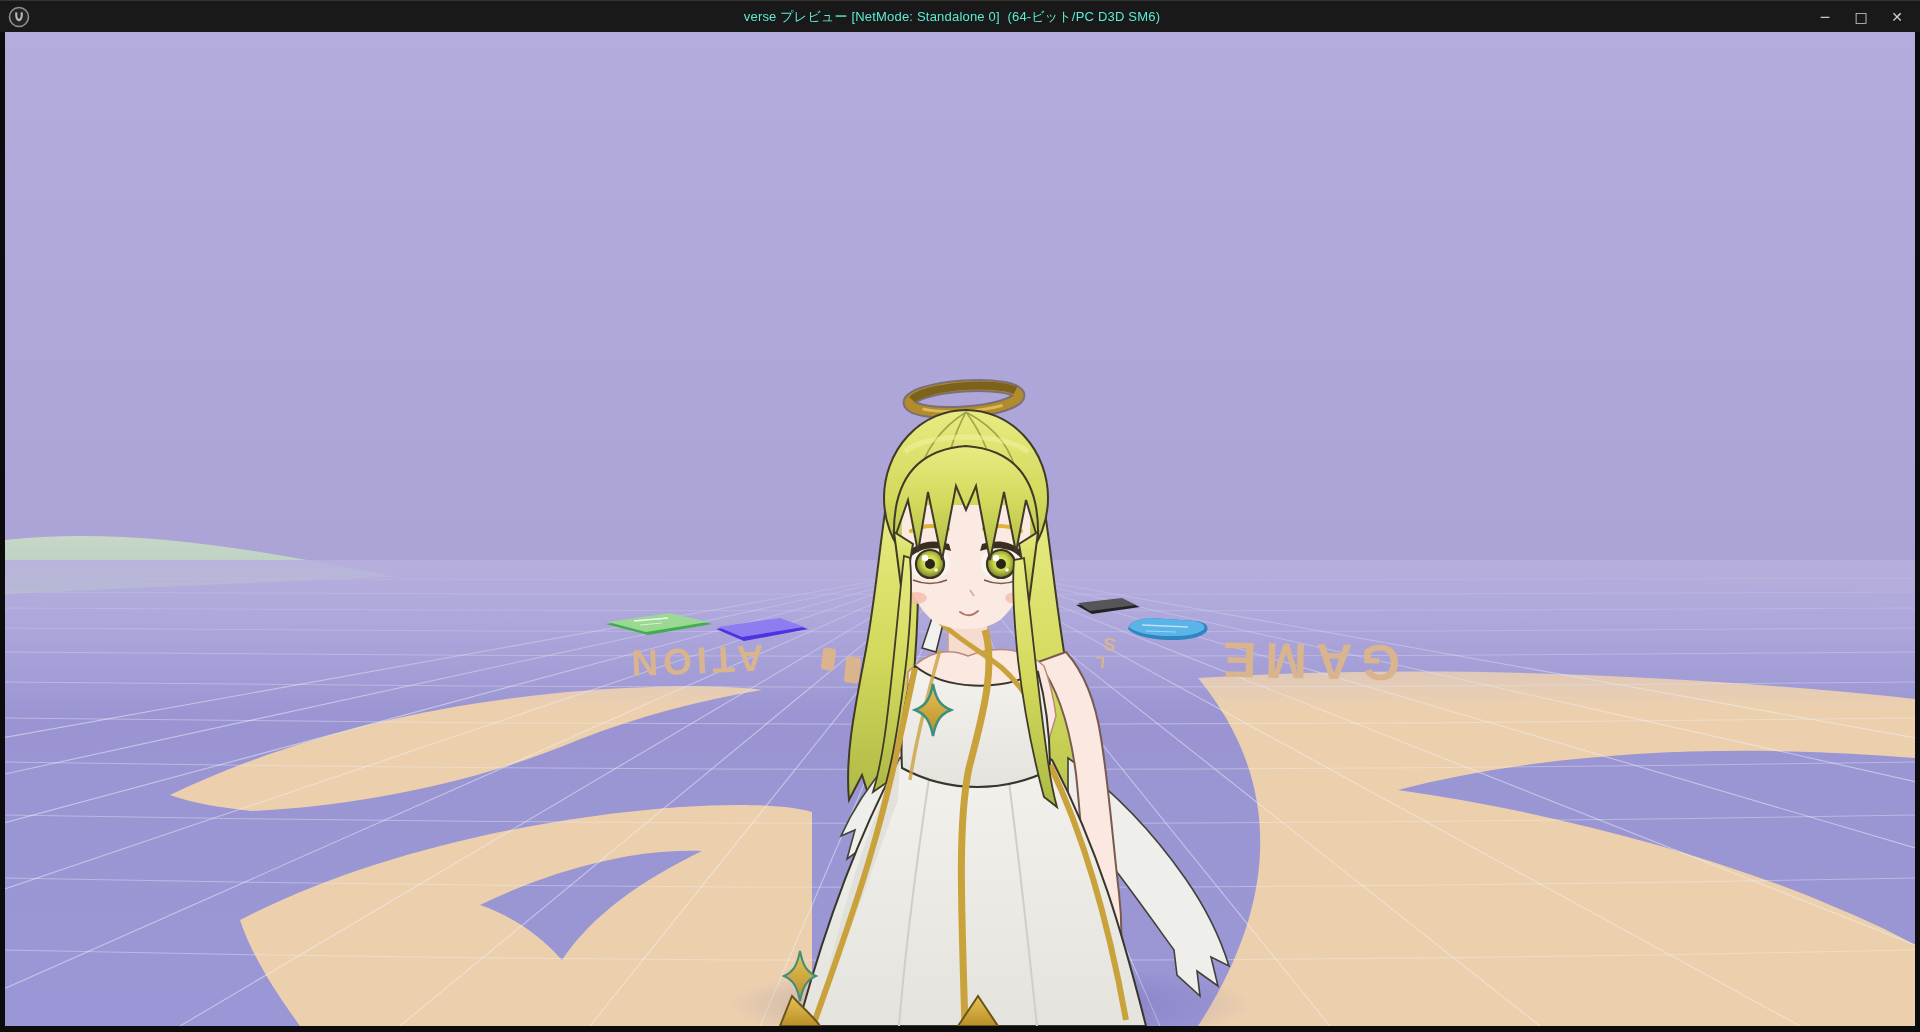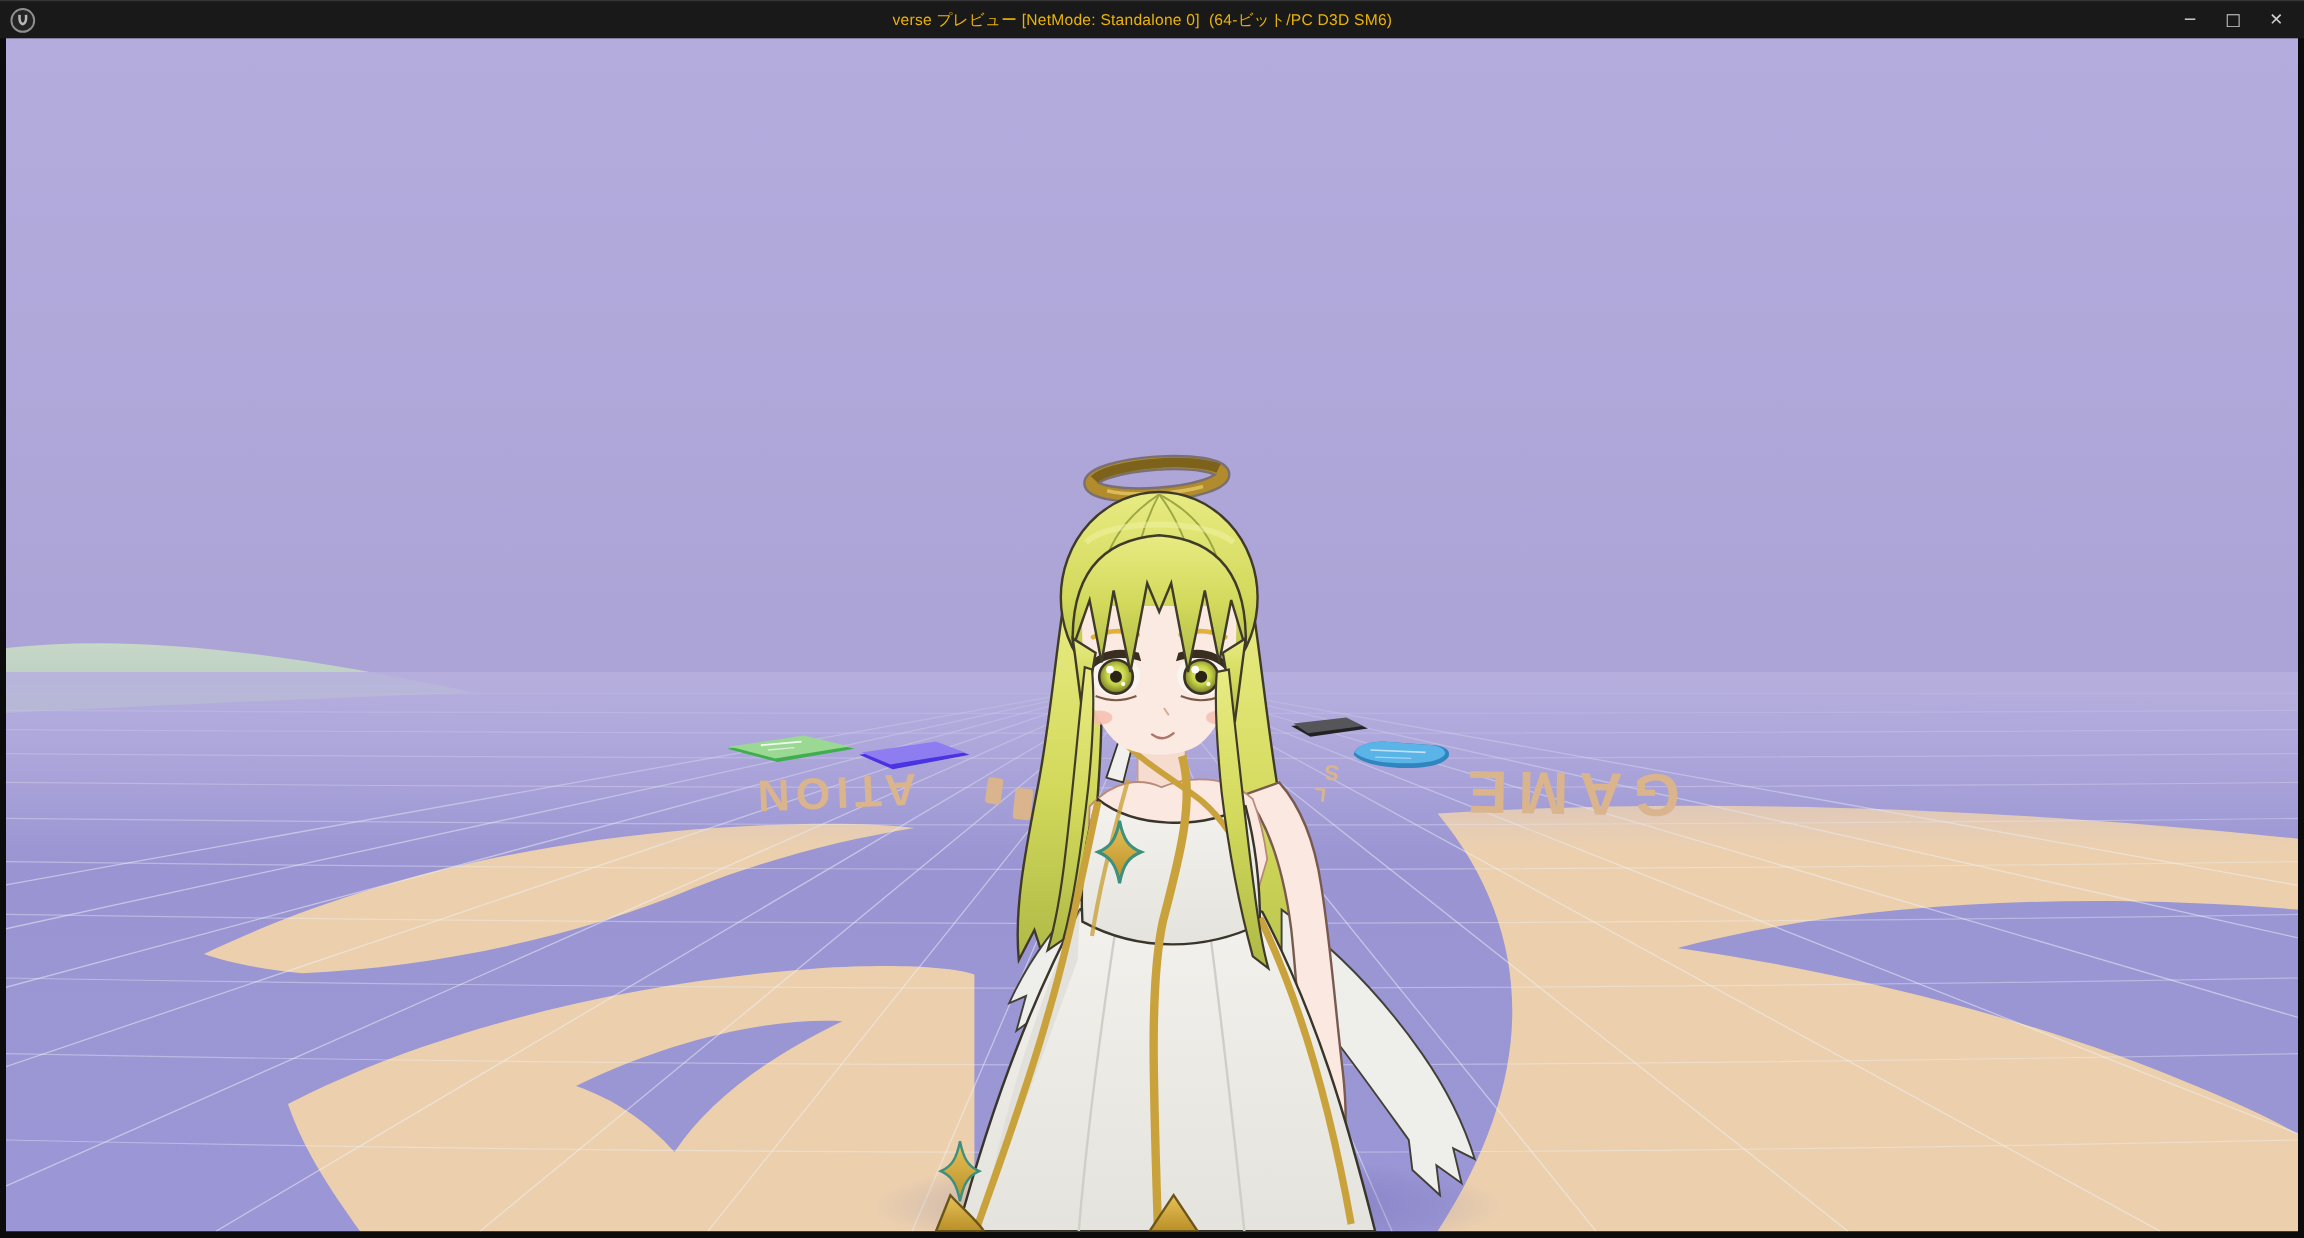--- a/index.html
+++ b/index.html
@@ -12,21 +12,21 @@
     position:absolute;left:0;top:0;width:1920px;height:32px;
     background:#191919;border-top:1px solid #343434;box-sizing:border-box;
     display:flex;align-items:center;
   }
   .tb-logo{
     position:absolute;left:6px;top:3px;width:26px;height:26px;border:none;background:transparent;
     padding:0;display:flex;align-items:center;justify-content:center;cursor:pointer;
   }
   .tb-title{
     position:absolute;left:0;right:16px;top:0;height:32px;line-height:31px;
-    text-align:center;color:#eab308;font-size:13px;letter-spacing:.2px;
+    text-align:center;color:#5eead4;font-size:13px;letter-spacing:.2px;
     pointer-events:none;white-space:pre;
   }
   .tb-controls{
     position:absolute;right:8px;top:0;height:32px;display:flex;align-items:center;gap:6px;
   }
   .tb-controls button{
     width:30px;height:26px;background:transparent;border:none;color:#cfcfcf;
     font-size:14px;line-height:26px;text-align:center;padding:0;cursor:pointer;
     font-family:"DejaVu Sans", sans-serif;
   }

